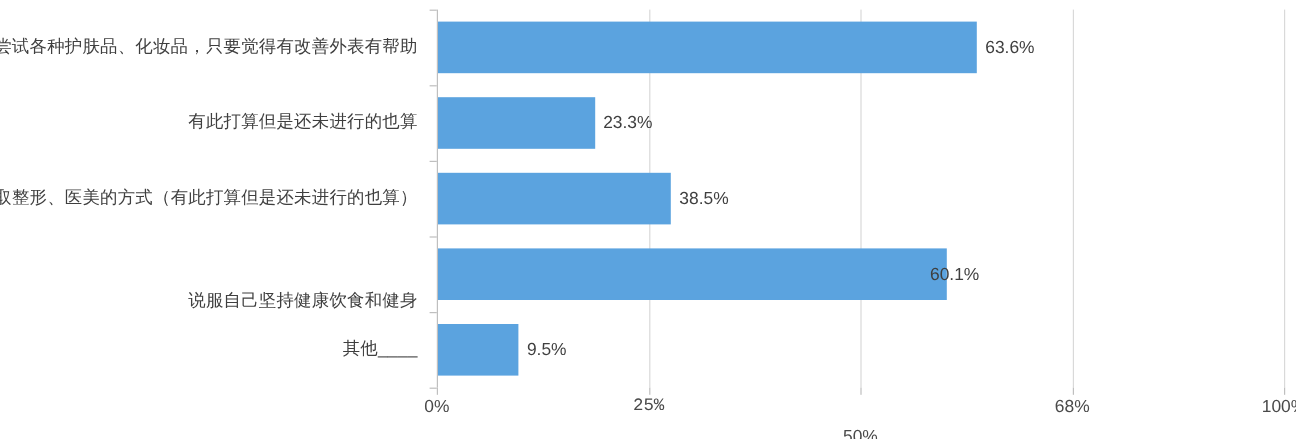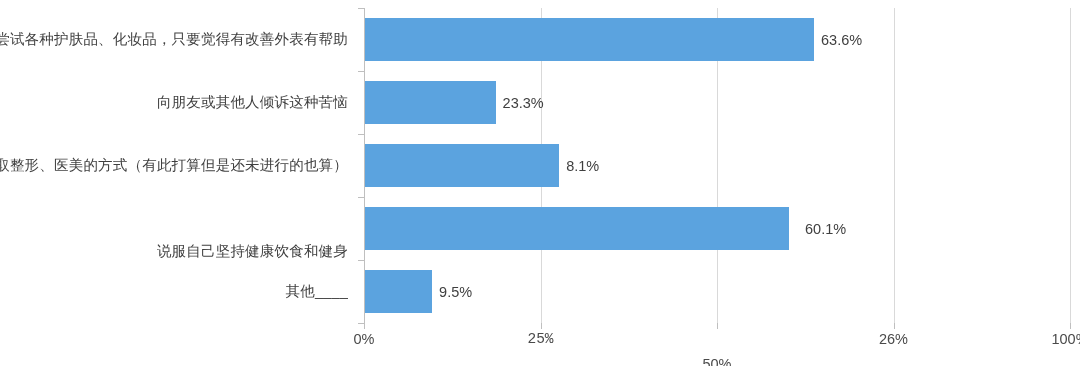--- a/index.html
+++ b/index.html
@@ -138,21 +138,21 @@
 </head>
 <body>
 
 <div id="chart-root">
 
   <div id="category-axis">
       <div class="cat-row" style="top: 0px;">
         <div class="cat-label">尝试各种护肤品、化妆品，只要觉得有改善外表有帮助</div>
       </div>
       <div class="cat-row" style="top: 63px;">
-        <div class="cat-label">向朋友或其他人倾诉这种苦恼</div>
+        <div class="cat-label">有此打算但是还未进行的也算</div>
       </div>
       <div class="cat-row" style="top: 126px;">
         <div class="cat-label">采取整形、医美的方式（有此打算但是还未进行的也算）</div>
       </div>
       <div class="cat-row" style="top: 189px; align-items: flex-end;">
         <div class="cat-label">说服自己坚持健康饮食和健身</div>
       </div>
       <div class="cat-row" style="top: 252px; margin-left: 17px;">
         <div class="cat-label">其他____</div>
       </div>
@@ -169,26 +169,26 @@
         <div class="bar-value" style="left: 450.016px;">63.6%</div>
       </div>
       <div class="ytick" style="top: 0px;"></div>
       <div class="bar-row" style="top: 63px;">
         <div class="bar" style="width: 130.61px; background: rgb(91, 163, 223);"></div>
         <div class="bar-value" style="left: 131.61px;">23.3%</div>
       </div>
       <div class="ytick" style="top: 63px;"></div>
       <div class="bar-row" style="top: 126px;">
         <div class="bar" style="width: 194.15px; background: rgb(91, 163, 223);"></div>
-        <div class="bar-value" style="left: 195.15px;">8.1%</div>
+        <div class="bar-value" style="left: 195.15px;">38.5%</div>
       </div>
       <div class="ytick" style="top: 126px;"></div>
       <div class="bar-row" style="top: 189px;">
         <div class="bar" style="width: 424.306px; background: rgb(91, 163, 223);"></div>
-        <div class="bar-value" style="left: 434px;">60.1%</div>
+        <div class="bar-value" style="left: 404px;">60.1%</div>
       </div>
       <div class="ytick" style="top: 189px;"></div>
       <div class="bar-row" style="top: 252px;">
         <div class="bar" style="width: 67.07px; background: rgb(91, 163, 223);"></div>
         <div class="bar-value" style="left: 68.07px;">9.5%</div>
       </div>
       <div class="ytick" style="top: 252px;"></div>
       <div class="ytick" style="top: 315px;"></div>
     </div>
 
@@ -197,17 +197,17 @@
       <div class="xtick" style="left: 176.5px;"></div>
       <div class="xtick" style="left: 353px;"></div>
       <div class="xtick" style="left: 529.5px;"></div>
       <div class="xtick" style="left: 706px;"></div>
     </div>
 
   <div id="xlabel-container">
       <div class="xlabel" style="left: 0px;">0%</div>
       <div class="xlabel" style="left: 176.5px; font-family: Liberation Mono, monospace;">25%</div>
       <div class="xlabel" style="left: 353px; margin-top: 25px;">50%</div>
-      <div class="xlabel" style="left: 529.5px;">26%</div>
+      <div class="xlabel" style="left: 529.5px;">68%</div>
       <div class="xlabel" style="left: 706px;">100%</div>
     </div>
 
 </div>
 
 </body></html>

